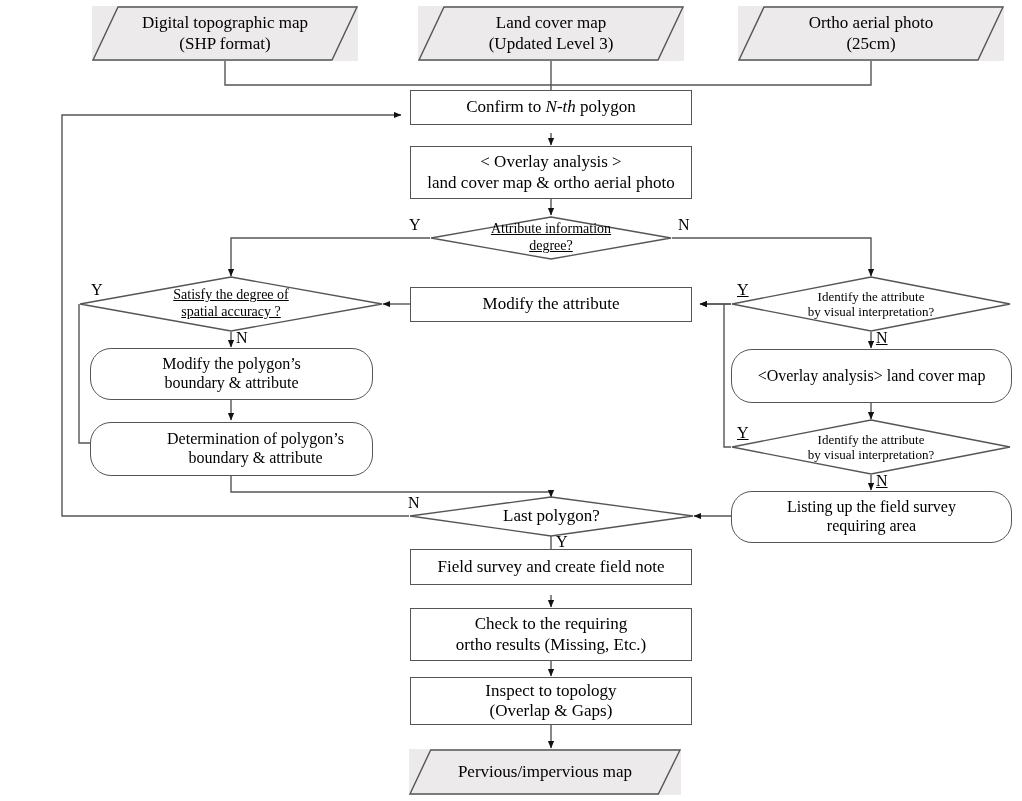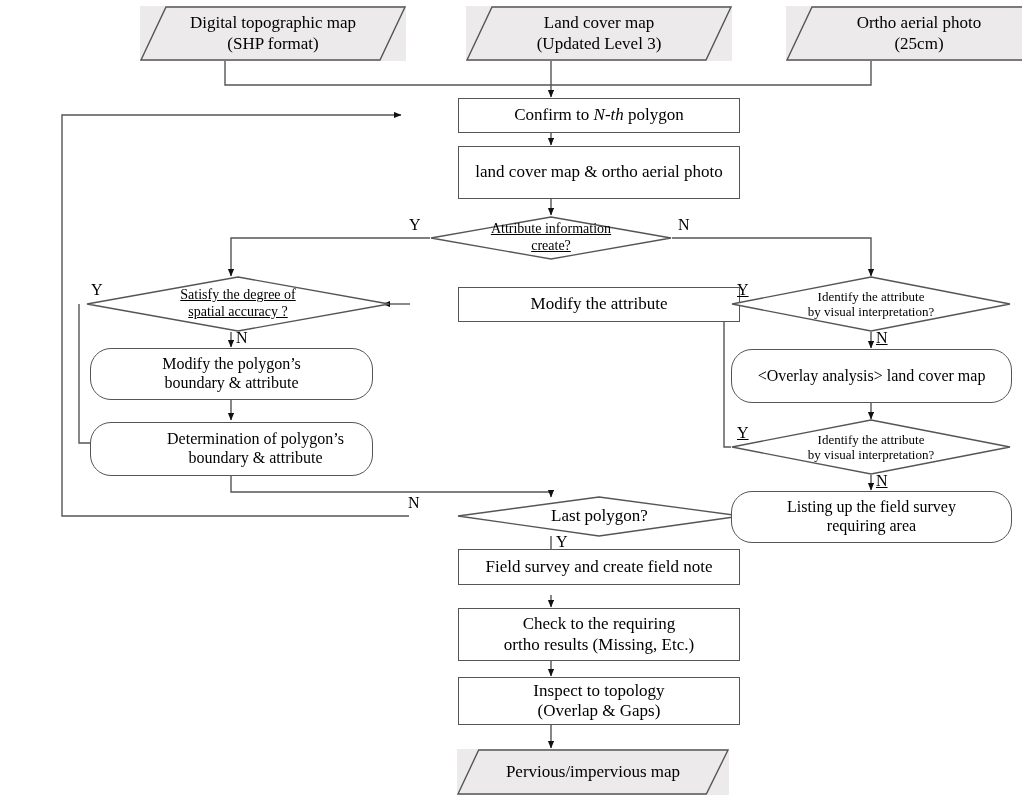--- a/index.html
+++ b/index.html
@@ -62,21 +62,21 @@
     left: 0; top: 0;
     width: 100%;
     height: 100%;
   }
   .diamond .dTxt {
     position: relative;
     z-index: 2;
     width: 100%;
     text-align: center;
   }
-  .t17 { font-size: 17px; margin-left: 48px; }
+  .t17 { font-size: 17px; }
   .t16 { font-size: 16px; border-radius: 21px; }
   .t14 { font-size: 14px; text-decoration: underline; }
   .t13 { font-size: 13px; }
   .lbl {
     position: absolute;
     font-size: 16px;
     color: #000;
     font-family: "Liberation Serif", "DejaVu Serif", serif;
     white-space: nowrap;
   }
@@ -166,43 +166,44 @@
   <div class="node para t17" style="left:738px; top:6px; width:266px; height:55px;">
     <svg class="paraShape" viewBox="0 0 266 55" preserveAspectRatio="none">
       <polygon points="26,1 265,1 240,54 1,54" fill="#eceaea" stroke="#555555" stroke-width="1.4"></polygon>
     </svg>
     <div class="paraTxt">
       <div>Ortho aerial photo</div>
       <div>(25cm)</div>
     </div>
   </div>
 
-  <div class="node rect t17" style="left:410px; top:98px; width:282px; height:35px;">
+  <div class="node rect t17" style="left:410px; top:90px; width:282px; height:35px;">
     <span>
       <span>Confirm to </span><span class="ital">N-th</span><span> polygon</span>
     </span>
   </div>
 
   <div class="node rect t17" style="left:410px; top:146px; width:282px; height:53px;">
     <div>
+      <div>&lt; Overlay analysis &gt;</div>
       <div>land cover map &amp; ortho aerial photo</div>
     </div>
   </div>
 
   <div class="node diamond t14" style="left:430px; top:216px; width:242px; height:44px;">
     <svg class="dShape" viewBox="0 0 242 44" preserveAspectRatio="none">
       <polygon points="121,1 241,22 121,43 1,22" fill="#ffffff" stroke="#555555" stroke-width="1.3" vector-effect="non-scaling-stroke"></polygon>
     </svg>
     <div class="dTxt">
       <div>Attribute information</div>
-      <div>create?</div>
-    </div>
-  </div>
-
-  <div class="node diamond t14" style="left:86px; top:276px; width:304px; height:56px;">
+      <div>degree?</div>
+    </div>
+  </div>
+
+  <div class="node diamond t14" style="left:79px; top:276px; width:304px; height:56px;">
     <svg class="dShape" viewBox="0 0 304 56" preserveAspectRatio="none">
       <polygon points="152,1 303,28 152,55 1,28" fill="#ffffff" stroke="#555555" stroke-width="1.3" vector-effect="non-scaling-stroke"></polygon>
     </svg>
     <div class="dTxt">
       <div>Satisfy the degree of</div>
       <div>spatial accuracy ?</div>
     </div>
   </div>
 
   <div class="node rect t17" style="left:410px; top:287px; width:282px; height:35px;">

